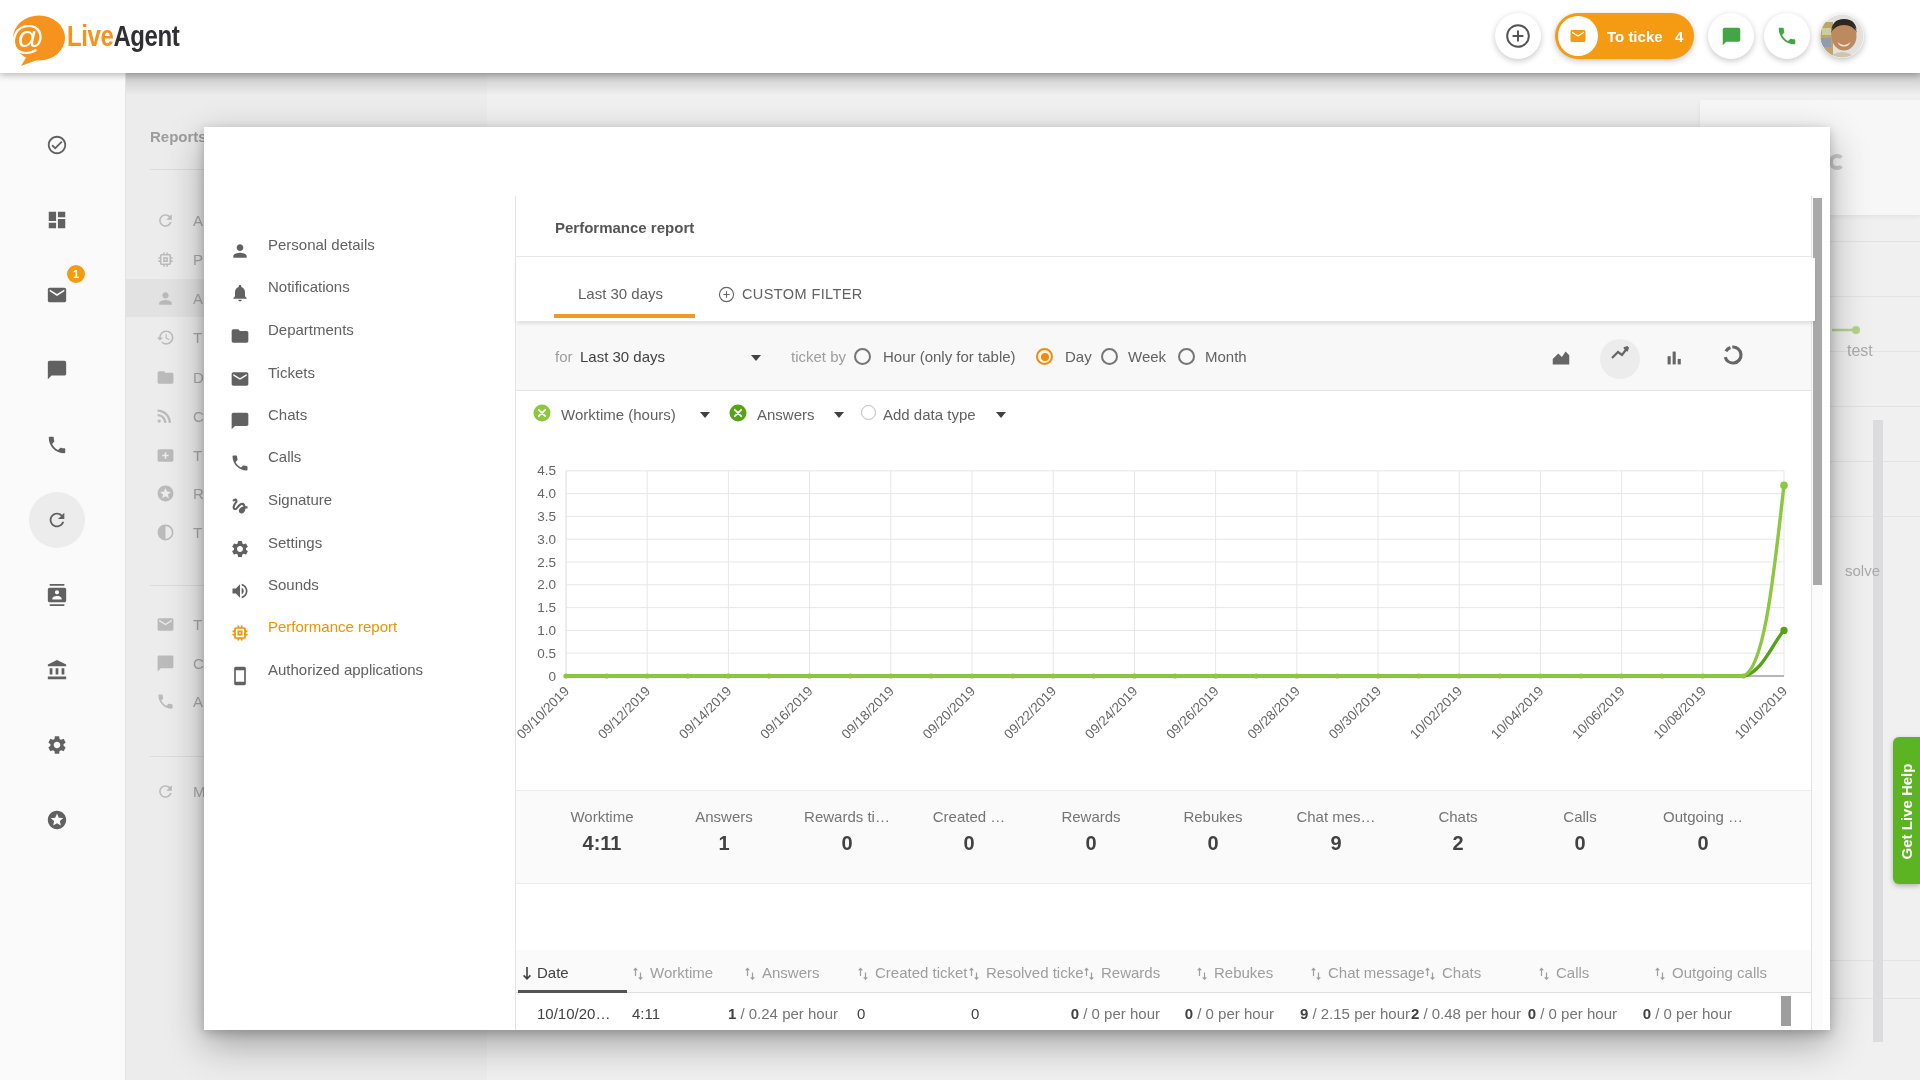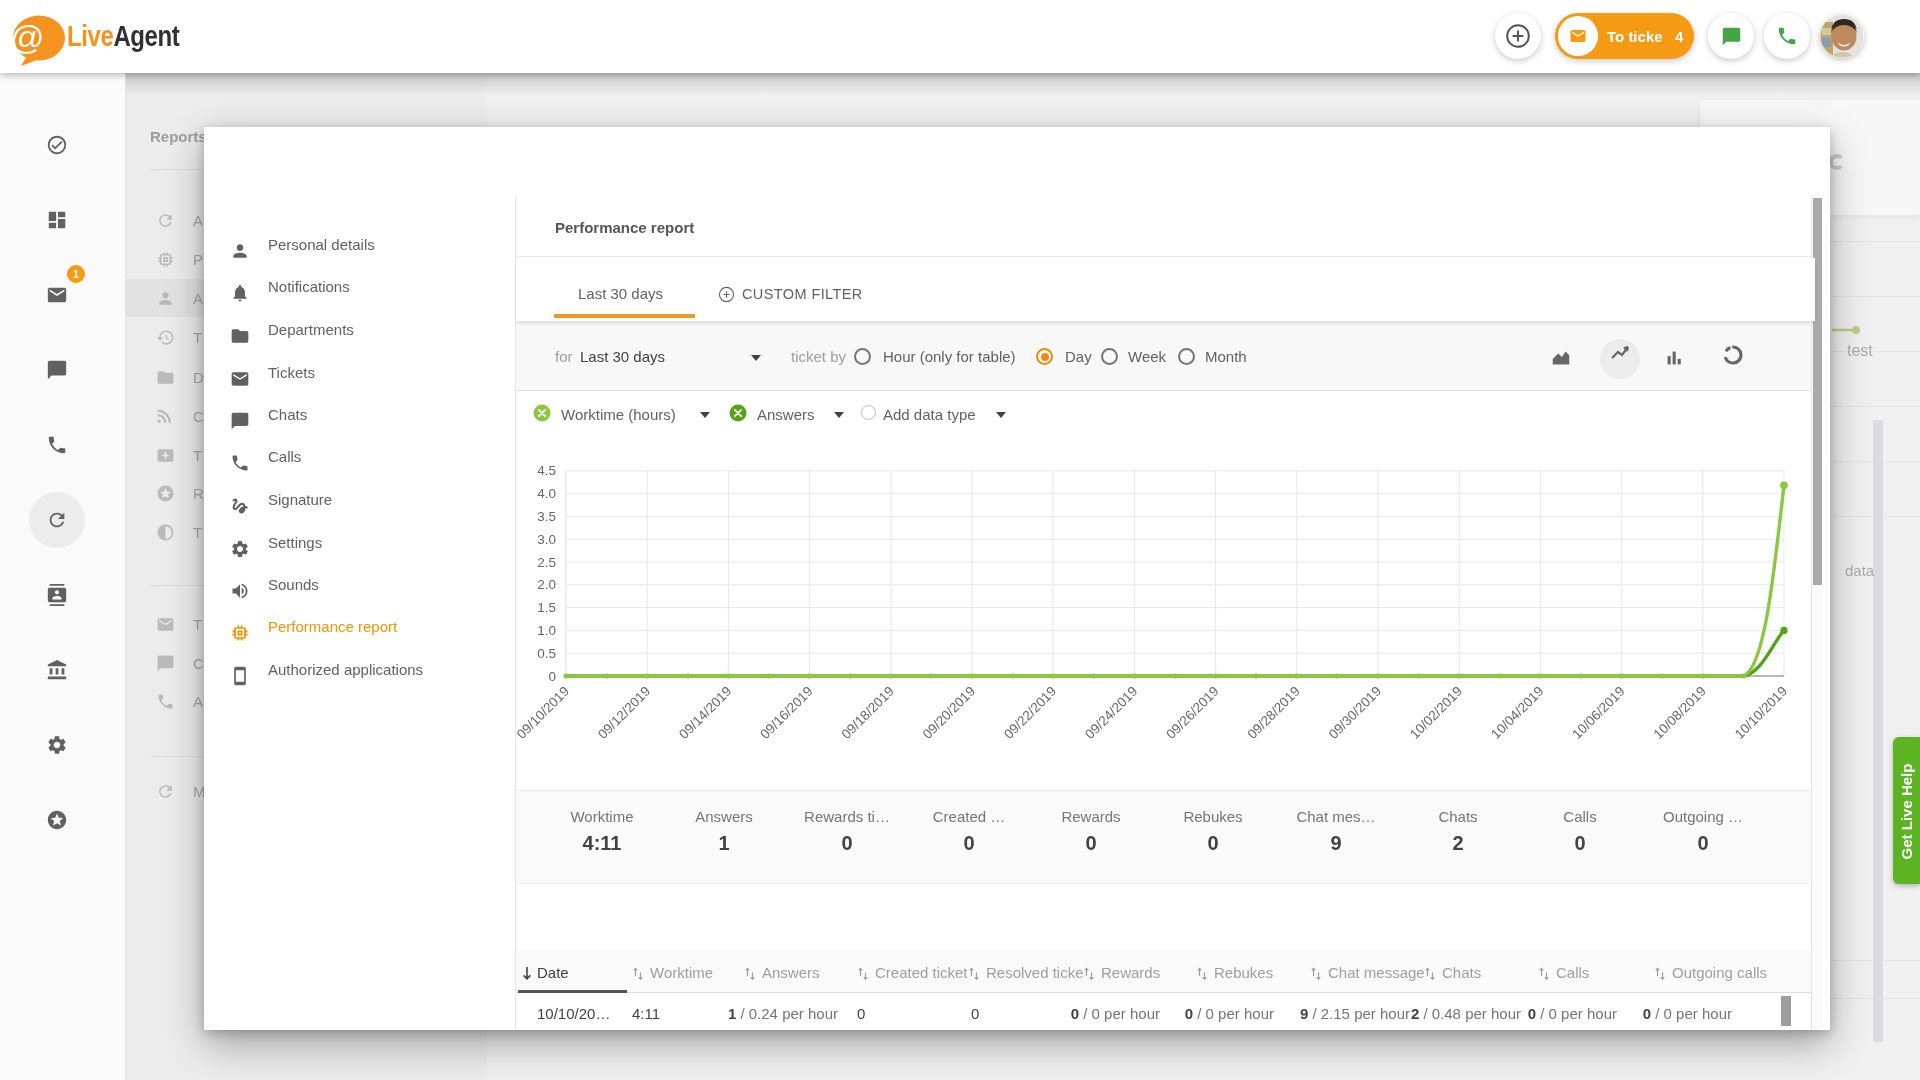--- a/index.html
+++ b/index.html
@@ -100,21 +100,21 @@
         <div class="bgline" style="left:1343px;top:168px;width:90px"></div>
         <div class="bgline" style="left:1343px;top:223px;width:90px"></div>
         <div class="bgline" style="left:1343px;top:278px;width:90px"></div>
         <div class="bgline" style="left:1343px;top:333px;width:90px"></div>
         <div class="bgline" style="left:1343px;top:388px;width:90px"></div>
         <div class="bgline" style="left:1343px;top:443px;width:90px"></div>
         <div class="bgline" style="left:1343px;top:887px;width:90px"></div>
         <div class="bgline" style="left:1343px;top:925px;width:90px"></div>
         <div class="bgv" style="left:1386px;top:347px;height:622px"></div>
         <div class="bgtest" style="left:1360px;top:269px">test</div>
-        <div class="bgtest" style="left:1358px;top:489px;font-size:15px">data</div>
+        <div class="bgtest" style="left:1358px;top:489px;font-size:15px">solve</div>
         <svg class="abs" style="left:1345px;top:249px" width="50" height="16">
           <line x1="0" y1="8" x2="24" y2="8" stroke="#b7d18a" stroke-width="2.5"></line>
           <circle cx="24" cy="8" r="4" fill="#b7d18a"></circle>
         </svg>
       </div>
   <div id="panel2">
     <div class="p2title">Reports</div>
         <div class="p2rule"></div>
     <div class="p2it" style="top:137px">
           <span class="p2ic"><svg width="19" height="19" viewBox="0 0 24 24">

